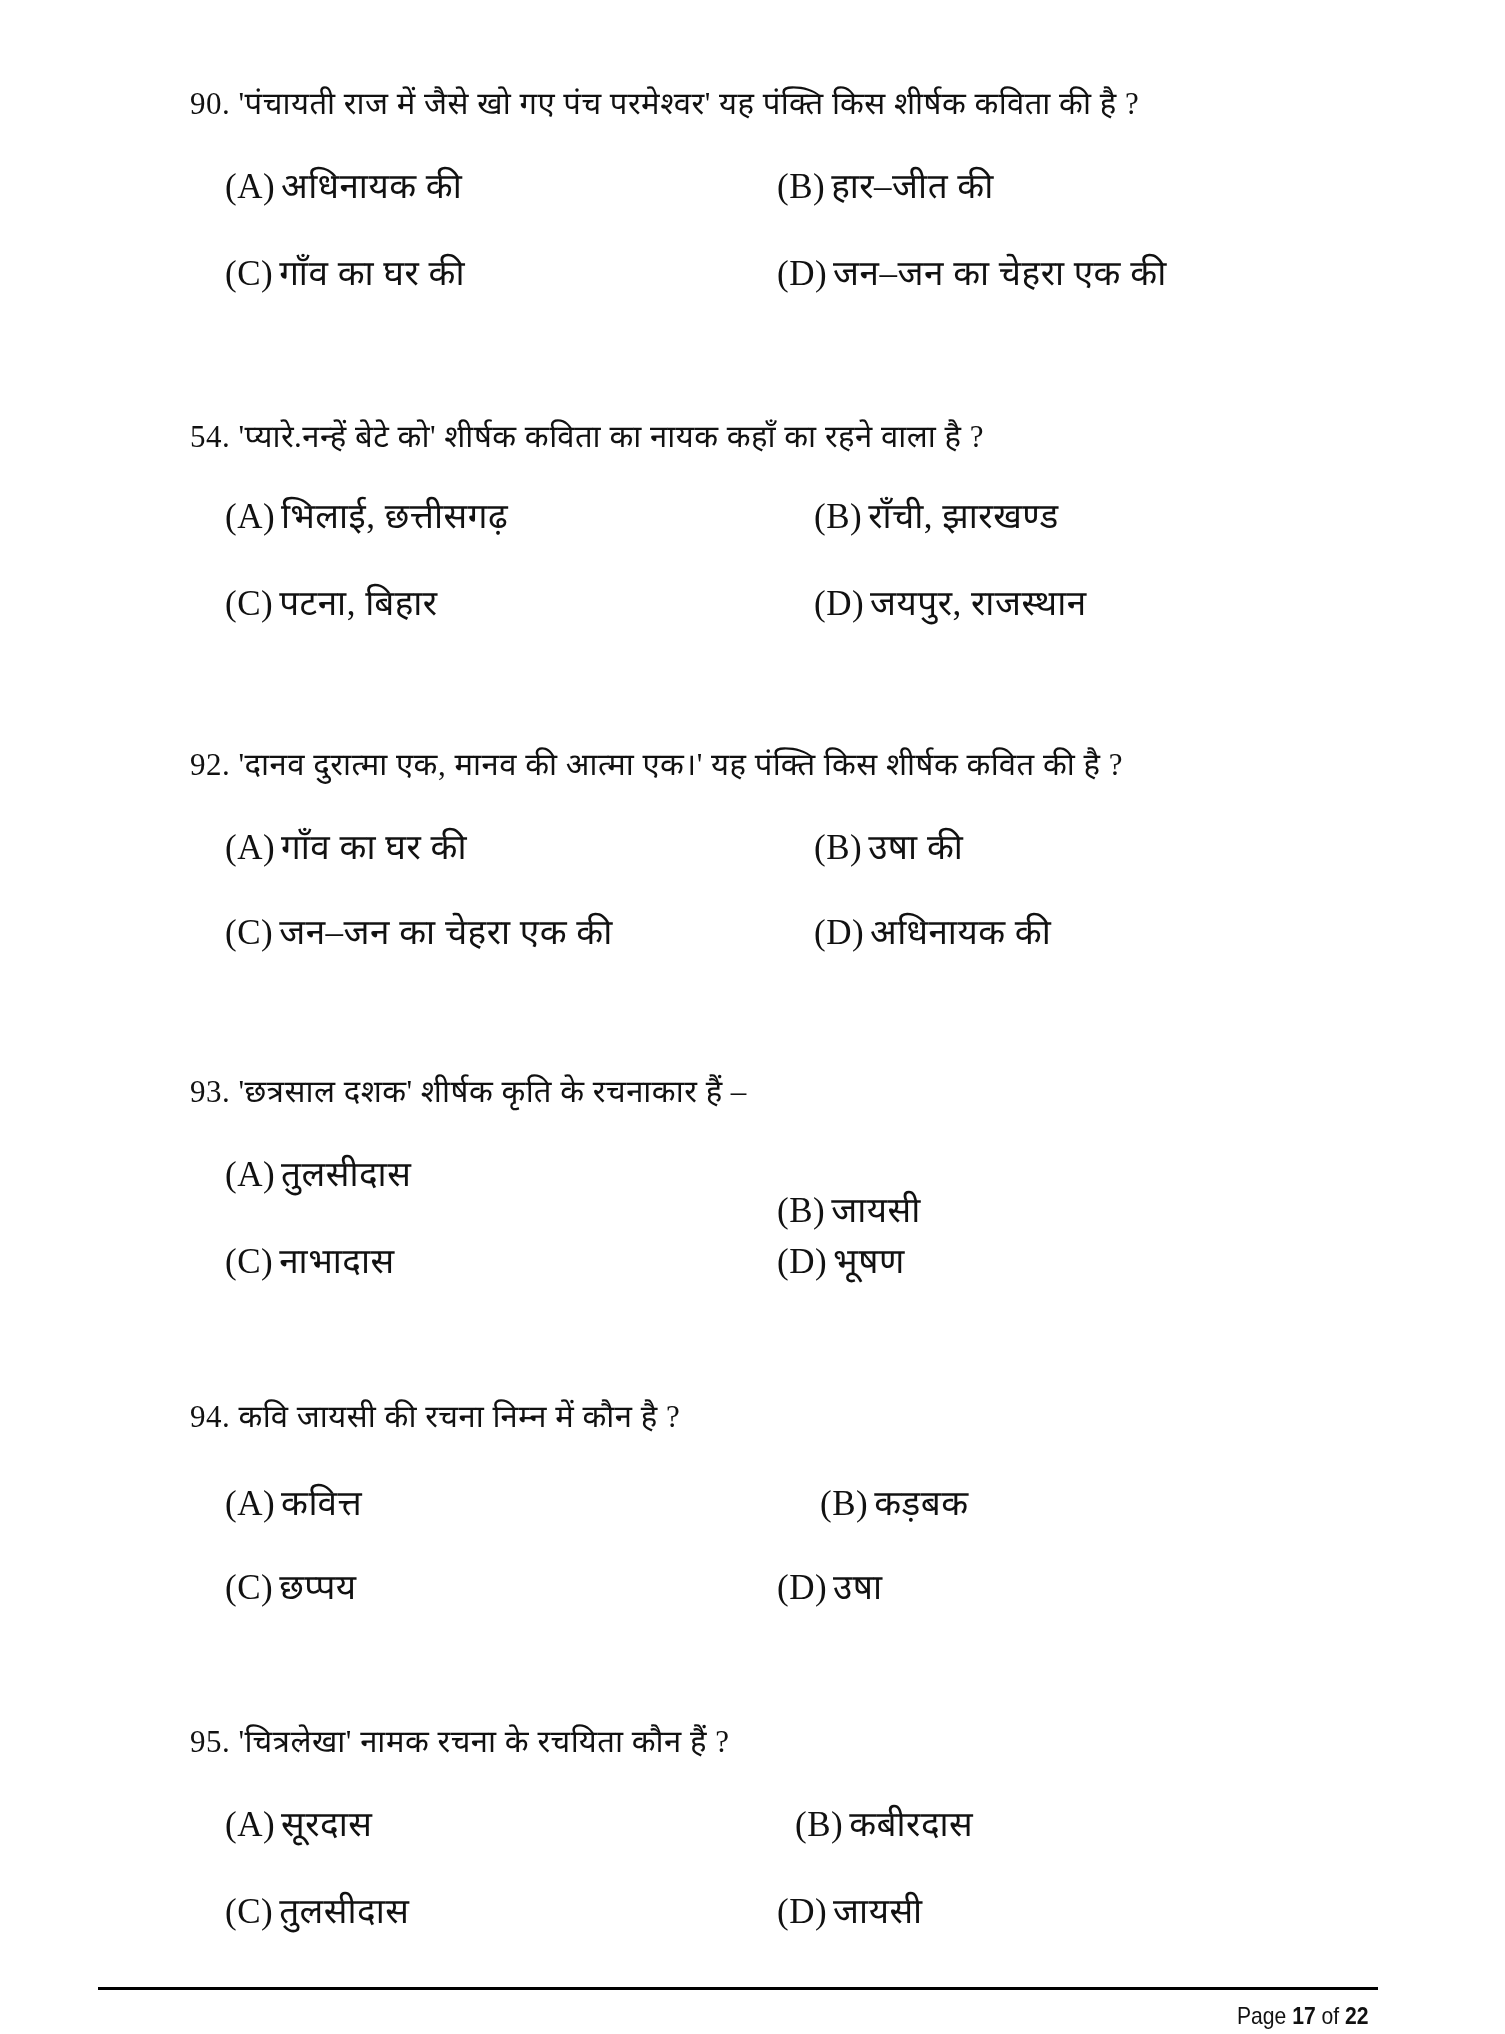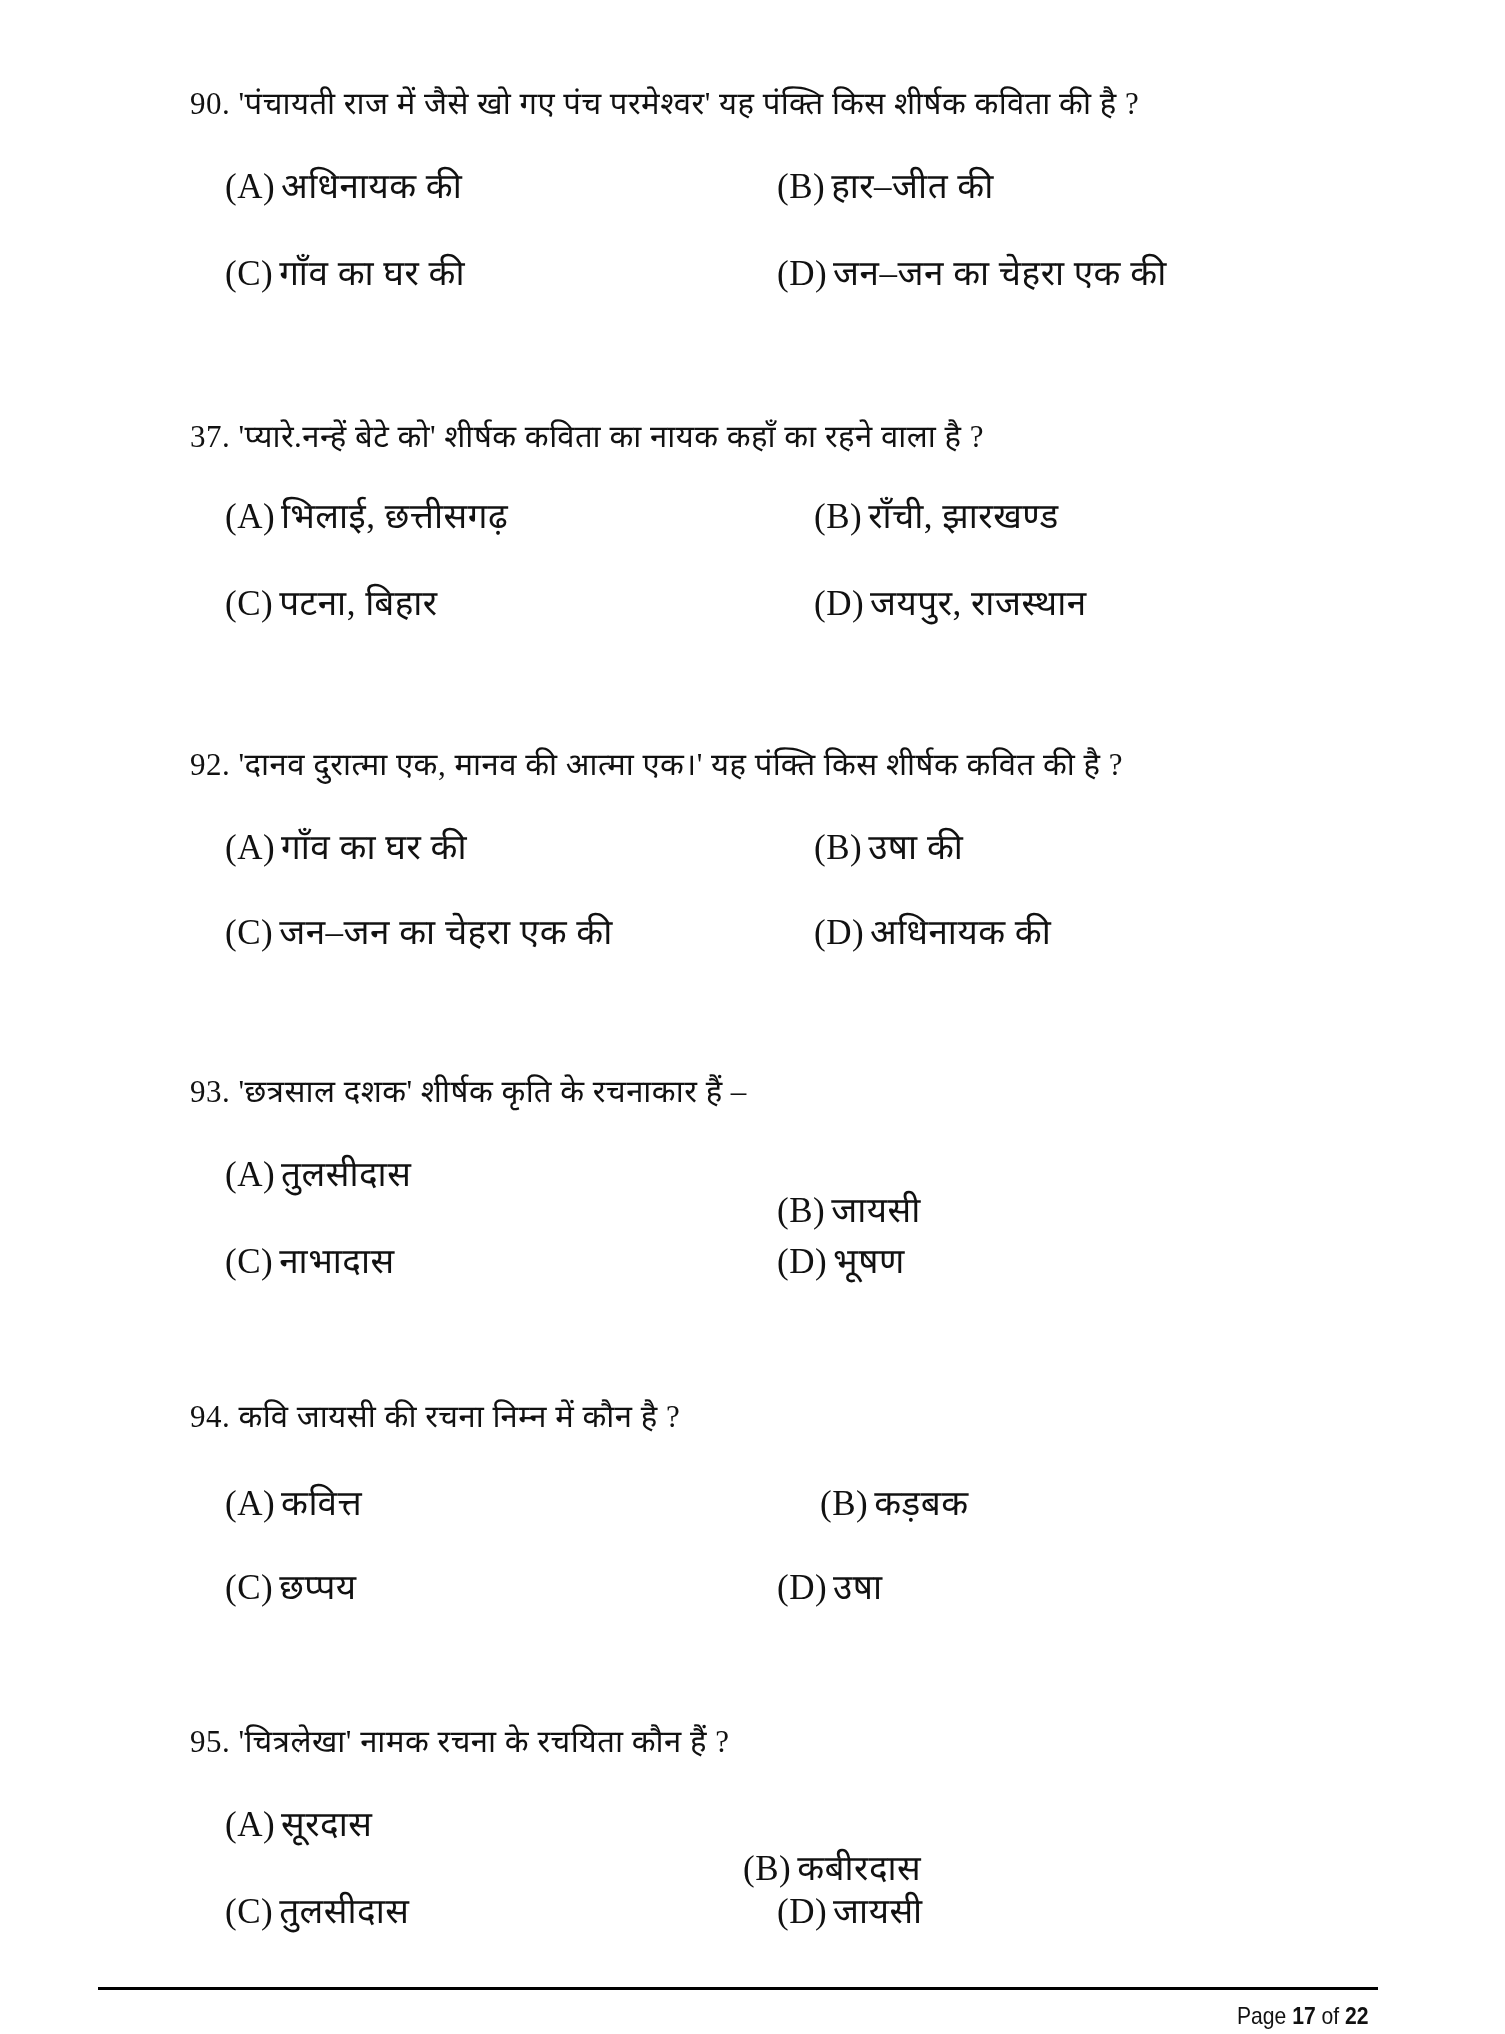--- a/index.html
+++ b/index.html
@@ -45,21 +45,21 @@
   <span class="lbl">(B)</span><span>हार–जीत की</span>
 </div>
 <div class="opt" style="left:225px; top:254px;">
   <span class="lbl">(C)</span><span>गाँव का घर की</span>
 </div>
 <div class="opt" style="left:777px; top:254px;">
   <span class="lbl">(D)</span><span>जन–जन का चेहरा एक की</span>
 </div>
 
 <div class="q-line" style="top:417px;">
-  <span>37.</span>
+  <span>54.</span>
   <span>'प्यारे.नन्हें बेटे को' शीर्षक कविता का नायक कहाँ का रहने वाला है ?</span>
 </div>
 <div class="opt" style="left:225px; top:497px;">
   <span class="lbl">(A)</span><span>भिलाई, छत्तीसगढ़</span>
 </div>
 <div class="opt" style="left:814px; top:497px;">
   <span class="lbl">(B)</span><span>राँची, झारखण्ड</span>
 </div>
 <div class="opt" style="left:225px; top:584px;">
   <span class="lbl">(C)</span><span>पटना, बिहार</span>
@@ -119,21 +119,21 @@
   <span class="lbl">(D)</span><span>उषा</span>
 </div>
 
 <div class="q-line" style="top:1722px;">
   <span>95.</span>
   <span>'चित्रलेखा' नामक रचना के रचयिता कौन हैं ?</span>
 </div>
 <div class="opt" style="left:225px; top:1805px;">
   <span class="lbl">(A)</span><span>सूरदास</span>
 </div>
-<div class="opt" style="left:743px; top:1805px;margin-top:44px;">
+<div class="opt" style="left:795px; top:1805px;">
   <span class="lbl">(B)</span><span>कबीरदास</span>
 </div>
 <div class="opt" style="left:225px; top:1892px;">
   <span class="lbl">(C)</span><span>तुलसीदास</span>
 </div>
 <div class="opt" style="left:777px; top:1892px;">
   <span class="lbl">(D)</span><span>जायसी</span>
 </div>
 
 <div class="footer-rule"></div>

